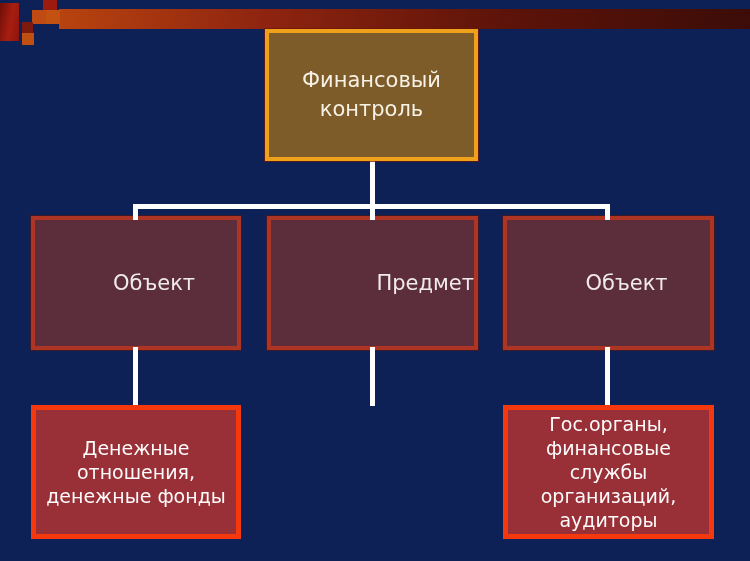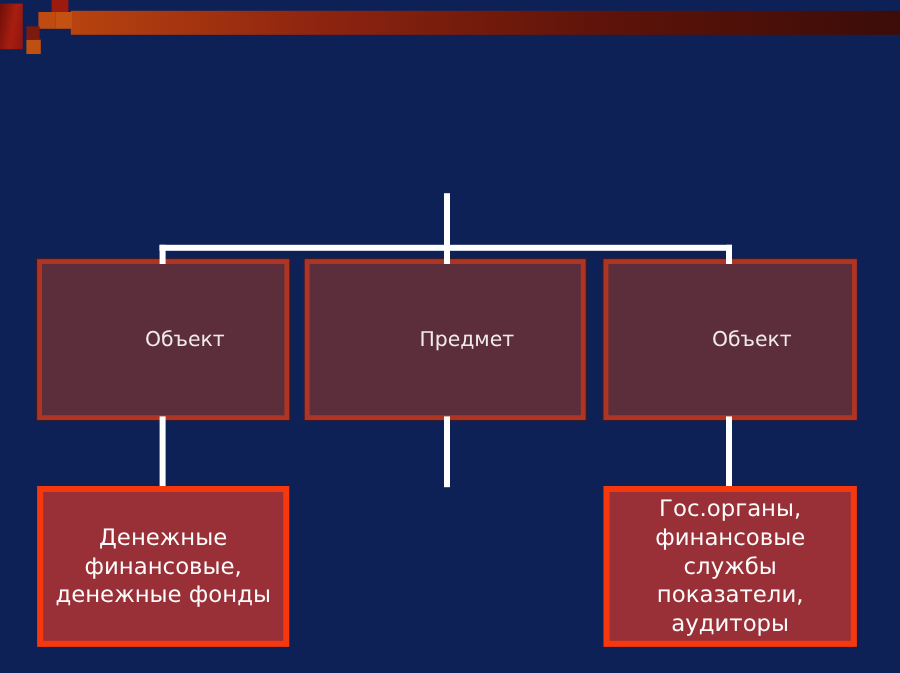--- a/index.html
+++ b/index.html
@@ -47,29 +47,29 @@
   .node-root{
     left:265px;top:29px;width:213px;height:132px;z-index:4;
     background:#7d5c2a;border:4px solid #f0a11c;
     box-shadow:0 0 0 1px rgba(109,23,14,.75);
     color:#f6f1e4;font-size:21px;line-height:29px;
   }
   .node-l2{
     top:216px;height:134px;z-index:2;
     background:#5c2e3b;border:4px solid #ae3523;
     box-shadow:0 0 0 1px rgba(85,22,16,.6);
-    color:#f1eaed;font-size:17px;line-height:27px;padding-left:36px;
+    color:#f1eaed;font-size:21px;line-height:27px;padding-left:36px;
   }
   .node-l3{
     top:405px;height:134px;z-index:4;
     background:#993037;border:5px solid #f5380e;
     color:#fdfbfb;font-size:19px;line-height:24px;
   }
   .col1{left:31px;width:210px;}
-  .col2{left:254px;width:234px;}
+  .col2{left:267px;width:211px;justify-content:flex-end;}
   .col3{left:503px;width:211px;}
 </style>
 </head>
 <body>
 
 <div class="stage">
 
   <div class="deco banner"></div>
   <div class="deco left-block"></div>
   <div class="sq sq-a"></div>
@@ -80,36 +80,40 @@
 
   <div class="conn conn-root"></div>
   <div class="conn conn-h"></div>
   <div class="conn conn-stub-l"></div>
   <div class="conn conn-stub-m"></div>
   <div class="conn conn-stub-r"></div>
   <div class="conn conn-v2-l"></div>
   <div class="conn conn-v2-m"></div>
   <div class="conn conn-v2-r"></div>
 
+  <div class="node node-root">
+    <span>Финансовый
+контроль</span>
+  </div>
 
   <div class="node node-l2 col1">
     <span>Объект</span>
   </div>
   <div class="node node-l2 col2">
     <span>Предмет</span>
   </div>
   <div class="node node-l2 col3">
     <span>Объект</span>
   </div>
 
   <div class="node node-l3 col1">
     <span>Денежные
-финансовые,
+отношения,
 денежные фонды</span>
   </div>
   <div class="node node-l3 col3">
     <span>Гос.органы,
 финансовые службы
-показатели,
+организаций,
 аудиторы</span>
   </div>
 
 </div>
 
 </body></html>

